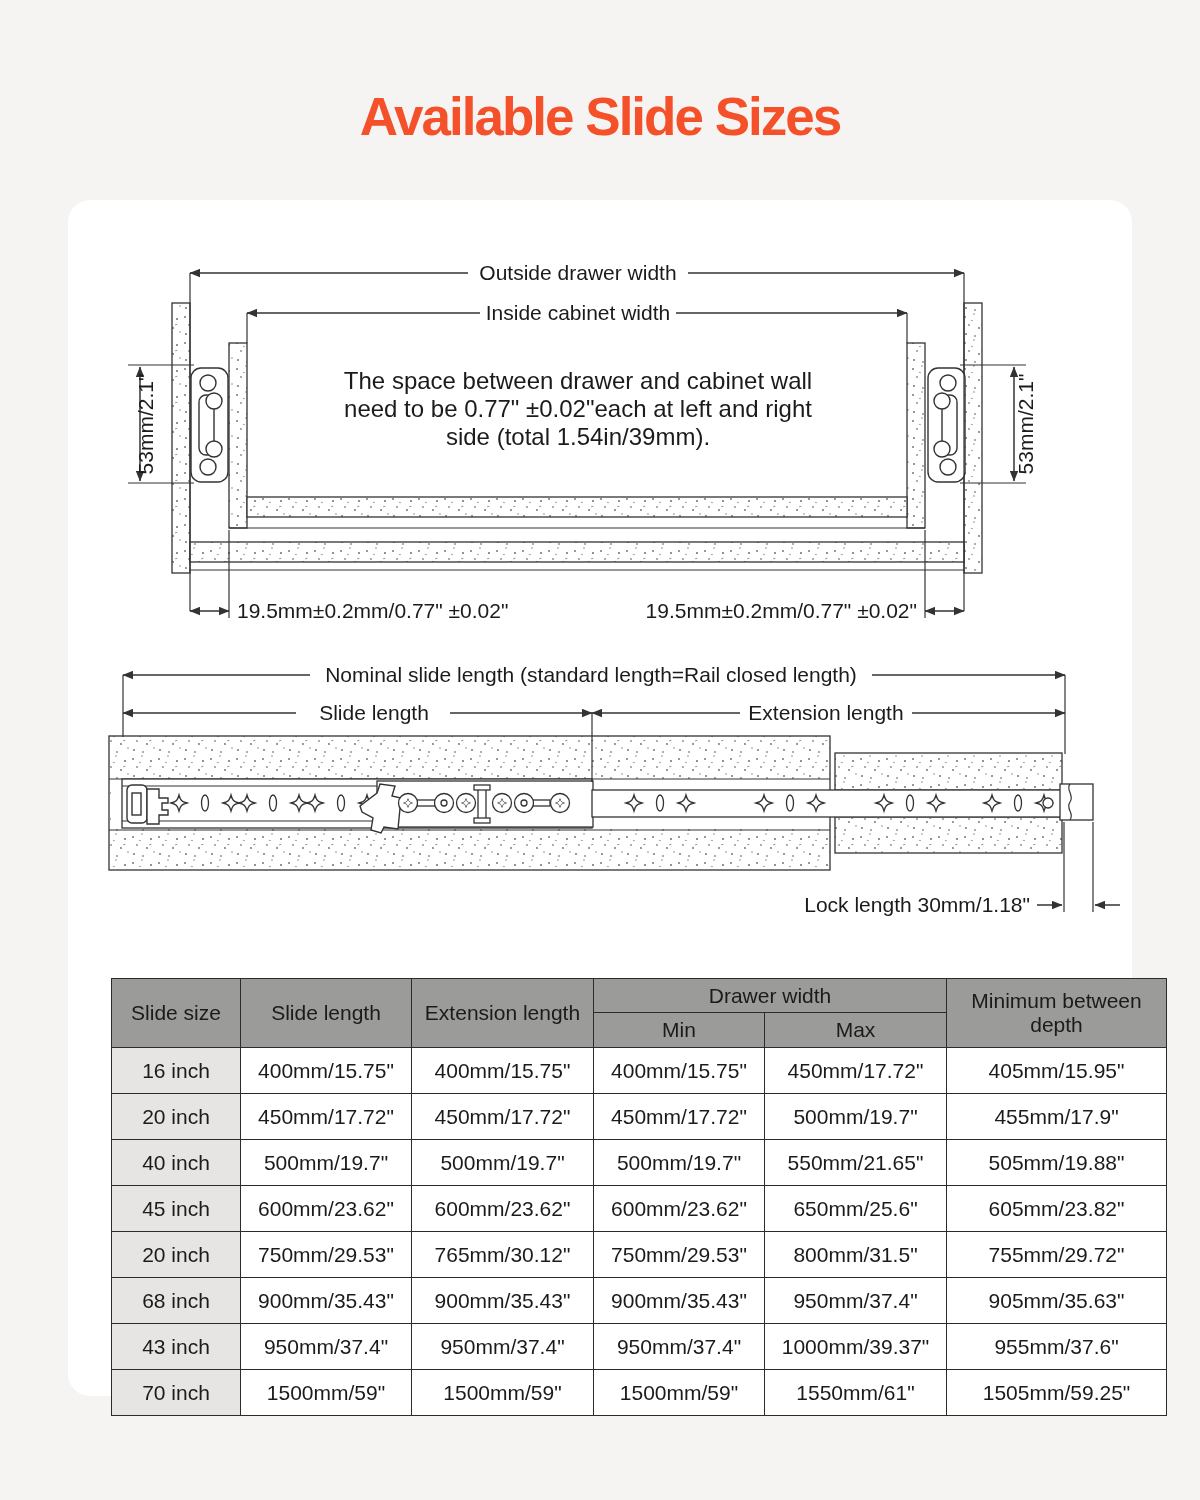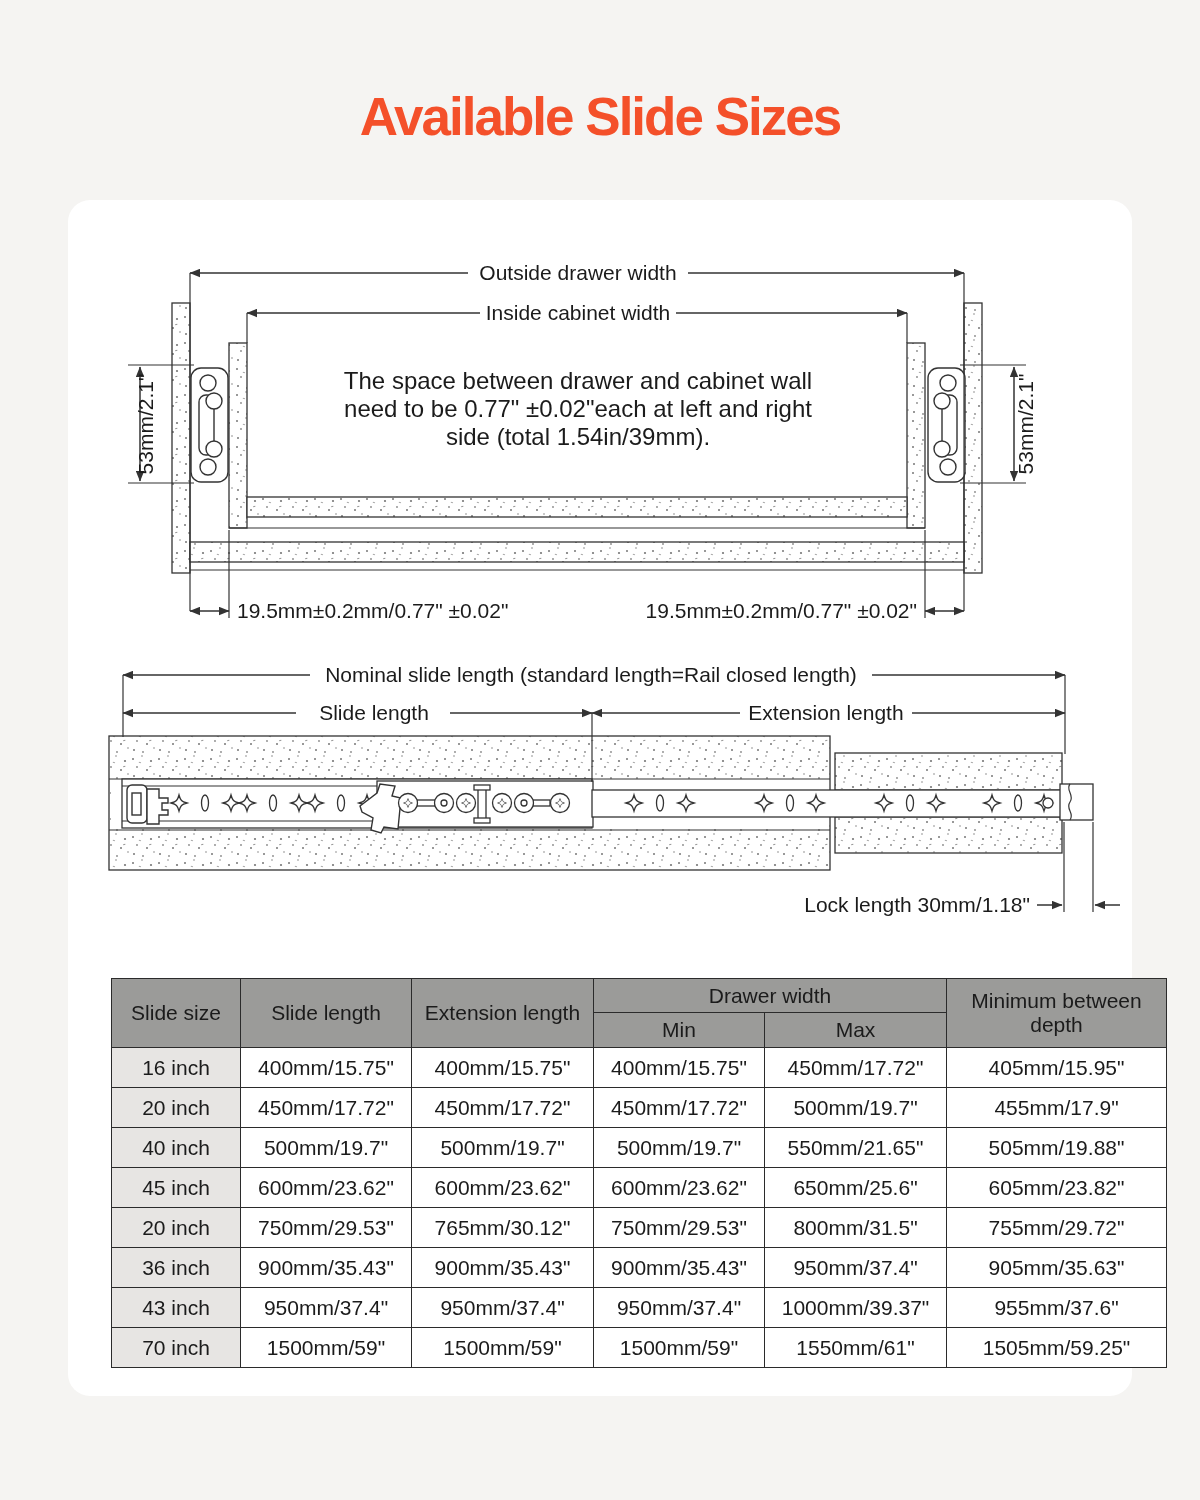--- a/index.html
+++ b/index.html
@@ -47,21 +47,21 @@
     font-size:21px;color:var(--ink);margin-left:36px;
   }
   .size-table th,.size-table td{
     border:1.5px solid var(--tbl-border);
     text-align:center;vertical-align:middle;
     font-weight:400;padding:0;
   }
   .size-table thead th{background:var(--tbl-header);}
   .size-table thead tr.h1{height:34px;}
   .size-table thead tr.h2{height:35px;}
-  .size-table tbody tr{height:40px;background:#fff;}
+  .size-table tbody tr{height:46px;background:#fff;}
   .size-table td.row-label{background:var(--tbl-label);}
 </style>
 </head>
 <body>
 
 <h1 class="page-title">Available Slide Sizes</h1>
 
 <div class="card"></div>
 
 <svg class="diagrams" viewBox="0 0 1200 960">
@@ -275,21 +275,21 @@
     </tr>
     <tr>
       <td class="row-label">20 inch</td>
       <td>750mm/29.53"</td>
       <td>765mm/30.12"</td>
       <td>750mm/29.53"</td>
       <td>800mm/31.5"</td>
       <td>755mm/29.72"</td>
     </tr>
     <tr>
-      <td class="row-label">36 inch</td>
+      <td class="row-label">68 inch</td>
       <td>900mm/35.43"</td>
       <td>900mm/35.43"</td>
       <td>900mm/35.43"</td>
       <td>950mm/37.4"</td>
       <td>905mm/35.63"</td>
     </tr>
     <tr>
       <td class="row-label">43 inch</td>
       <td>950mm/37.4"</td>
       <td>950mm/37.4"</td>

